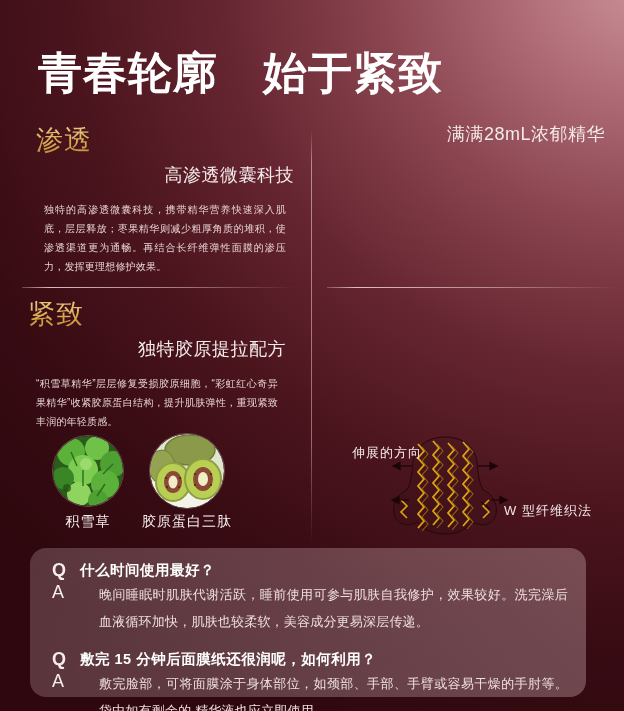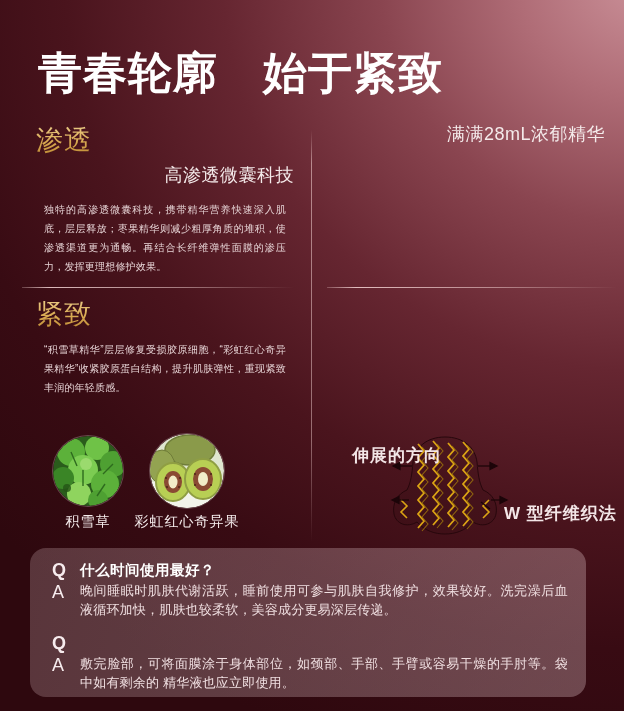--- a/index.html
+++ b/index.html
@@ -59,43 +59,43 @@
   .ingredient .disc{
     border-radius:50%;overflow:hidden;display:block;
     box-shadow:0 0 0 1px rgba(255,255,255,.25);
   }
   .ing-label{
     position:absolute;font-size:14px;color:#f6eded;letter-spacing:1px;
     white-space:nowrap;transform:translateX(-50%);
   }
   .diagram-svg{position:absolute;left:345px;top:430px;}
   .diag-label{
-    position:absolute;font-size:17px;color:#f3e6e7;
-    letter-spacing:1px;white-space:nowrap;font-weight:bold;
+    position:absolute;font-size:13px;color:#f3e6e7;
+    letter-spacing:1px;white-space:nowrap;
   }
   .faq{
     position:absolute;left:30px;top:548px;width:556px;height:149px;
     box-sizing:border-box;border-radius:16px;
     background:linear-gradient(100deg,rgba(243,214,219,.22) 0%,rgba(243,214,219,.30) 100%);
     padding:11px 18px 10px 22px;
   }
   .qa-pair{margin-bottom:13px;}
   .qa-row{display:flex;align-items:flex-start;}
   .qa-letter{
     flex:0 0 28px;font-size:18px;line-height:22px;color:#f7ecee;
   }
   .qa-letter.q{font-weight:700;}
   .qa-letter.a{font-weight:400;}
   .qa-question{
     font-size:14.5px;font-weight:700;color:#ffffff;
     line-height:22px;letter-spacing:.5px;
   }
   .qa-answer{
-    font-size:13px;color:#f0dfe1;line-height:19px;
-    letter-spacing:.2px;text-align:justify;max-width:505px;
+    font-size:13px;color:#f0dfe1;line-height:27px;
+    letter-spacing:.2px;text-align:justify;max-width:505px;margin-left:19px;
   }
 </style>
 </head>
 <body>
 
 <div class="page">
 
   <h1 class="title">青春轮廓　始于紧致</h1>
 
   <div class="vdivider"></div>
@@ -105,22 +105,23 @@
   <section class="feature" style="left:36px;top:122px;width:258px">
     <h2>渗透</h2>
     <h3>高渗透微囊科技</h3>
     <p>独特的高渗透微囊科技，携带精华营养快速深入肌底，层层释放；枣果精华则减少粗厚角质的堆积，使渗透渠道更为通畅。再结合长纤维弹性面膜的渗压力，发挥更理想修护效果。</p>
   </section>
 
   <section class="feature" style="left:333px;top:122px;width:272px">
     <h3>满满28mL浓郁精华</h3>
   </section>
 
-  <section class="feature" style="left:36px;top:296px;width:258px">
+  <section class="feature" style="left:28px;top:296px;width:258px">
     <h2>紧致</h2>
+    <h3>独特胶原提拉配方</h3>
     <p>“积雪草精华”层层修复受损胶原细胞，“彩虹红心奇异果精华”收紧胶原蛋白结构，提升肌肤弹性，重现紧致丰润的年轻质感。</p>
   </section>
 
 
   <div class="ingredient" style="left:53px;top:436px;">
     <svg class="disc" width="70" height="70" viewBox="0 0 70 70">
       <defs>
           <clipPath id="cp1">
             <circle cx="35" cy="35" r="35"></circle>
           </clipPath>
@@ -167,21 +168,21 @@
           <circle cx="17" cy="53" r="1"></circle>
             <circle cx="29" cy="53" r="1"></circle>
           <circle cx="45" cy="40" r="1"></circle>
             <circle cx="61" cy="40" r="1"></circle>
           <circle cx="45" cy="51" r="1"></circle>
             <circle cx="61" cy="51" r="1"></circle>
         </g>
       </g>
     </svg>
   </div>
-  <div class="ing-label" style="left:187px;top:513px;">彩虹红心奇异果</div>
+  <div class="ing-label" style="left:187px;top:513px;">胶原蛋白三肽</div>
 
   <svg class="diagram-svg" width="220" height="120" viewBox="0 0 220 120">
     <defs>
       <path id="zz" d="M0 0 l6 7 l-6 7 l6 7 l-6 7 l6 7 l-6 7 l6 7 l-6 7 l6 7 l-6 7 l6 7 l-6 7" fill="none"></path>
     </defs>
     <path d="M100 7 C 82 7 70 17 68 32 C 67 44 66 52 62 60
              C 52 64 47 74 49 84 C 51 94 62 98 72 92
              C 80 101 90 104 100 104 C 110 104 120 101 128 92
              C 138 98 149 94 151 84 C 153 74 148 64 138 60
              C 134 52 133 44 132 32 C 130 17 118 7 100 7 Z" fill="rgba(30,6,10,0.10)" stroke="#27070c" stroke-width="1"></path>
@@ -223,20 +224,21 @@
         <span class="qa-question">什么时间使用最好？</span>
       </div>
       <div class="qa-row">
         <span class="qa-letter a">A</span>
         <span class="qa-answer">晚间睡眠时肌肤代谢活跃，睡前使用可参与肌肤自我修护，效果较好。洗完澡后血液循环加快，肌肤也较柔软，美容成分更易深层传递。</span>
       </div>
     </div>
     <div class="qa-pair">
       <div class="qa-row">
         <span class="qa-letter q">Q</span>
+        <span class="qa-question">敷完 15 分钟后面膜纸还很润呢，如何利用？</span>
       </div>
       <div class="qa-row">
         <span class="qa-letter a">A</span>
         <span class="qa-answer">敷完脸部，可将面膜涂于身体部位，如颈部、手部、手臂或容易干燥的手肘等。袋中如有剩余的 精华液也应立即使用。</span>
       </div>
     </div>
   </div>
 
 </div>
 

